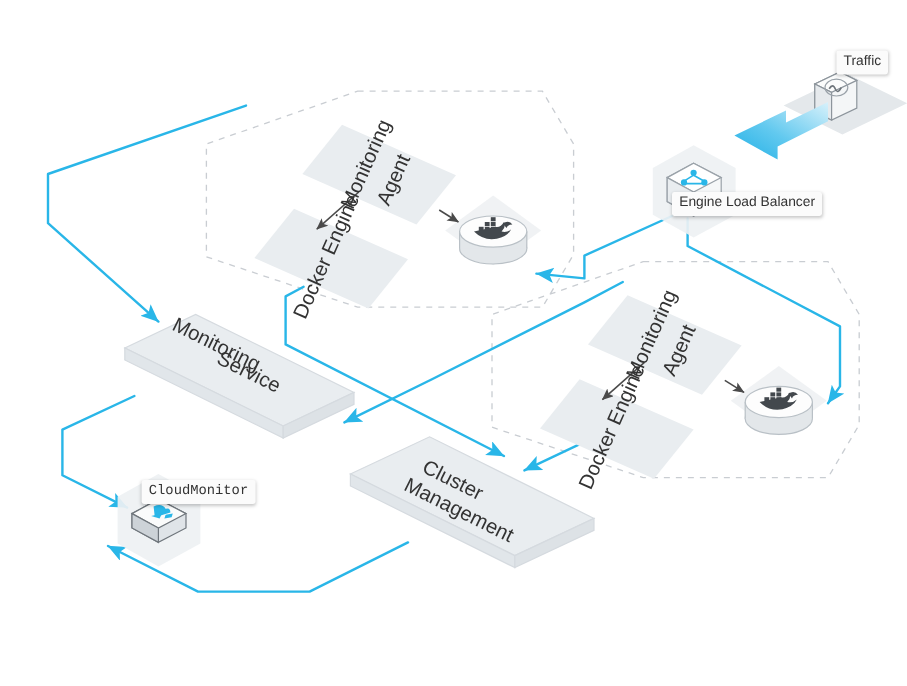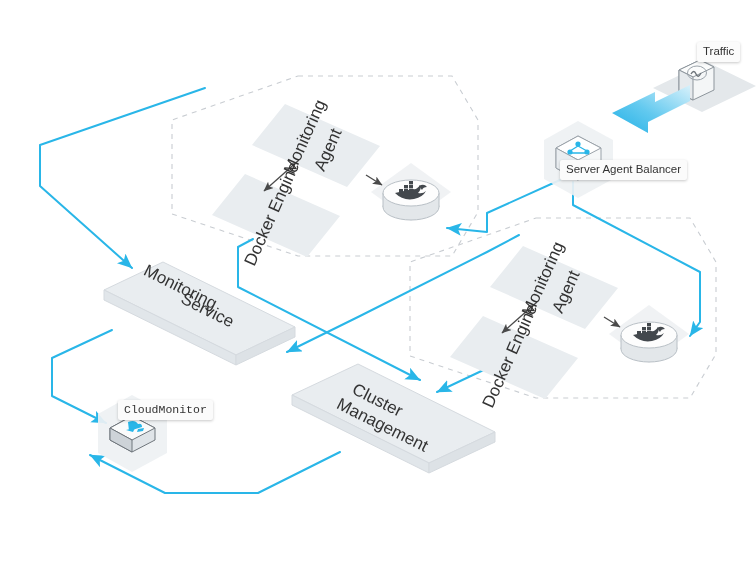--- a/index.html
+++ b/index.html
@@ -185,16 +185,16 @@
     <text x="333" y="152" transform="rotate(-66 333 152)" text-anchor="middle">Agent</text>
     <text x="277" y="216" transform="rotate(-66 277 216)" text-anchor="middle">Docker Engine</text>
 
     <text x="548" y="281" transform="rotate(-66 548 281)" text-anchor="middle">Monitoring</text>
     <text x="571" y="294" transform="rotate(-66 571 294)" text-anchor="middle">Agent</text>
     <text x="515" y="358" transform="rotate(-66 515 358)" text-anchor="middle">Docker Engine</text>
   </g>
 </svg>
 
 <div class="lbl" style="left:697px;top:42px;text-align:right;">Traffic</div>
-<div class="lbl" style="left:560px;top:160px;">Server Agent Balancer</div>
+<div class="lbl" style="left:560px;top:160px;">Engine Load Balancer</div>
 <div class="lbl" style="left:118px;top:400px;font-family:Liberation Mono, monospace;">CloudMonitor</div>
 
 </div>
 
 </body></html>

